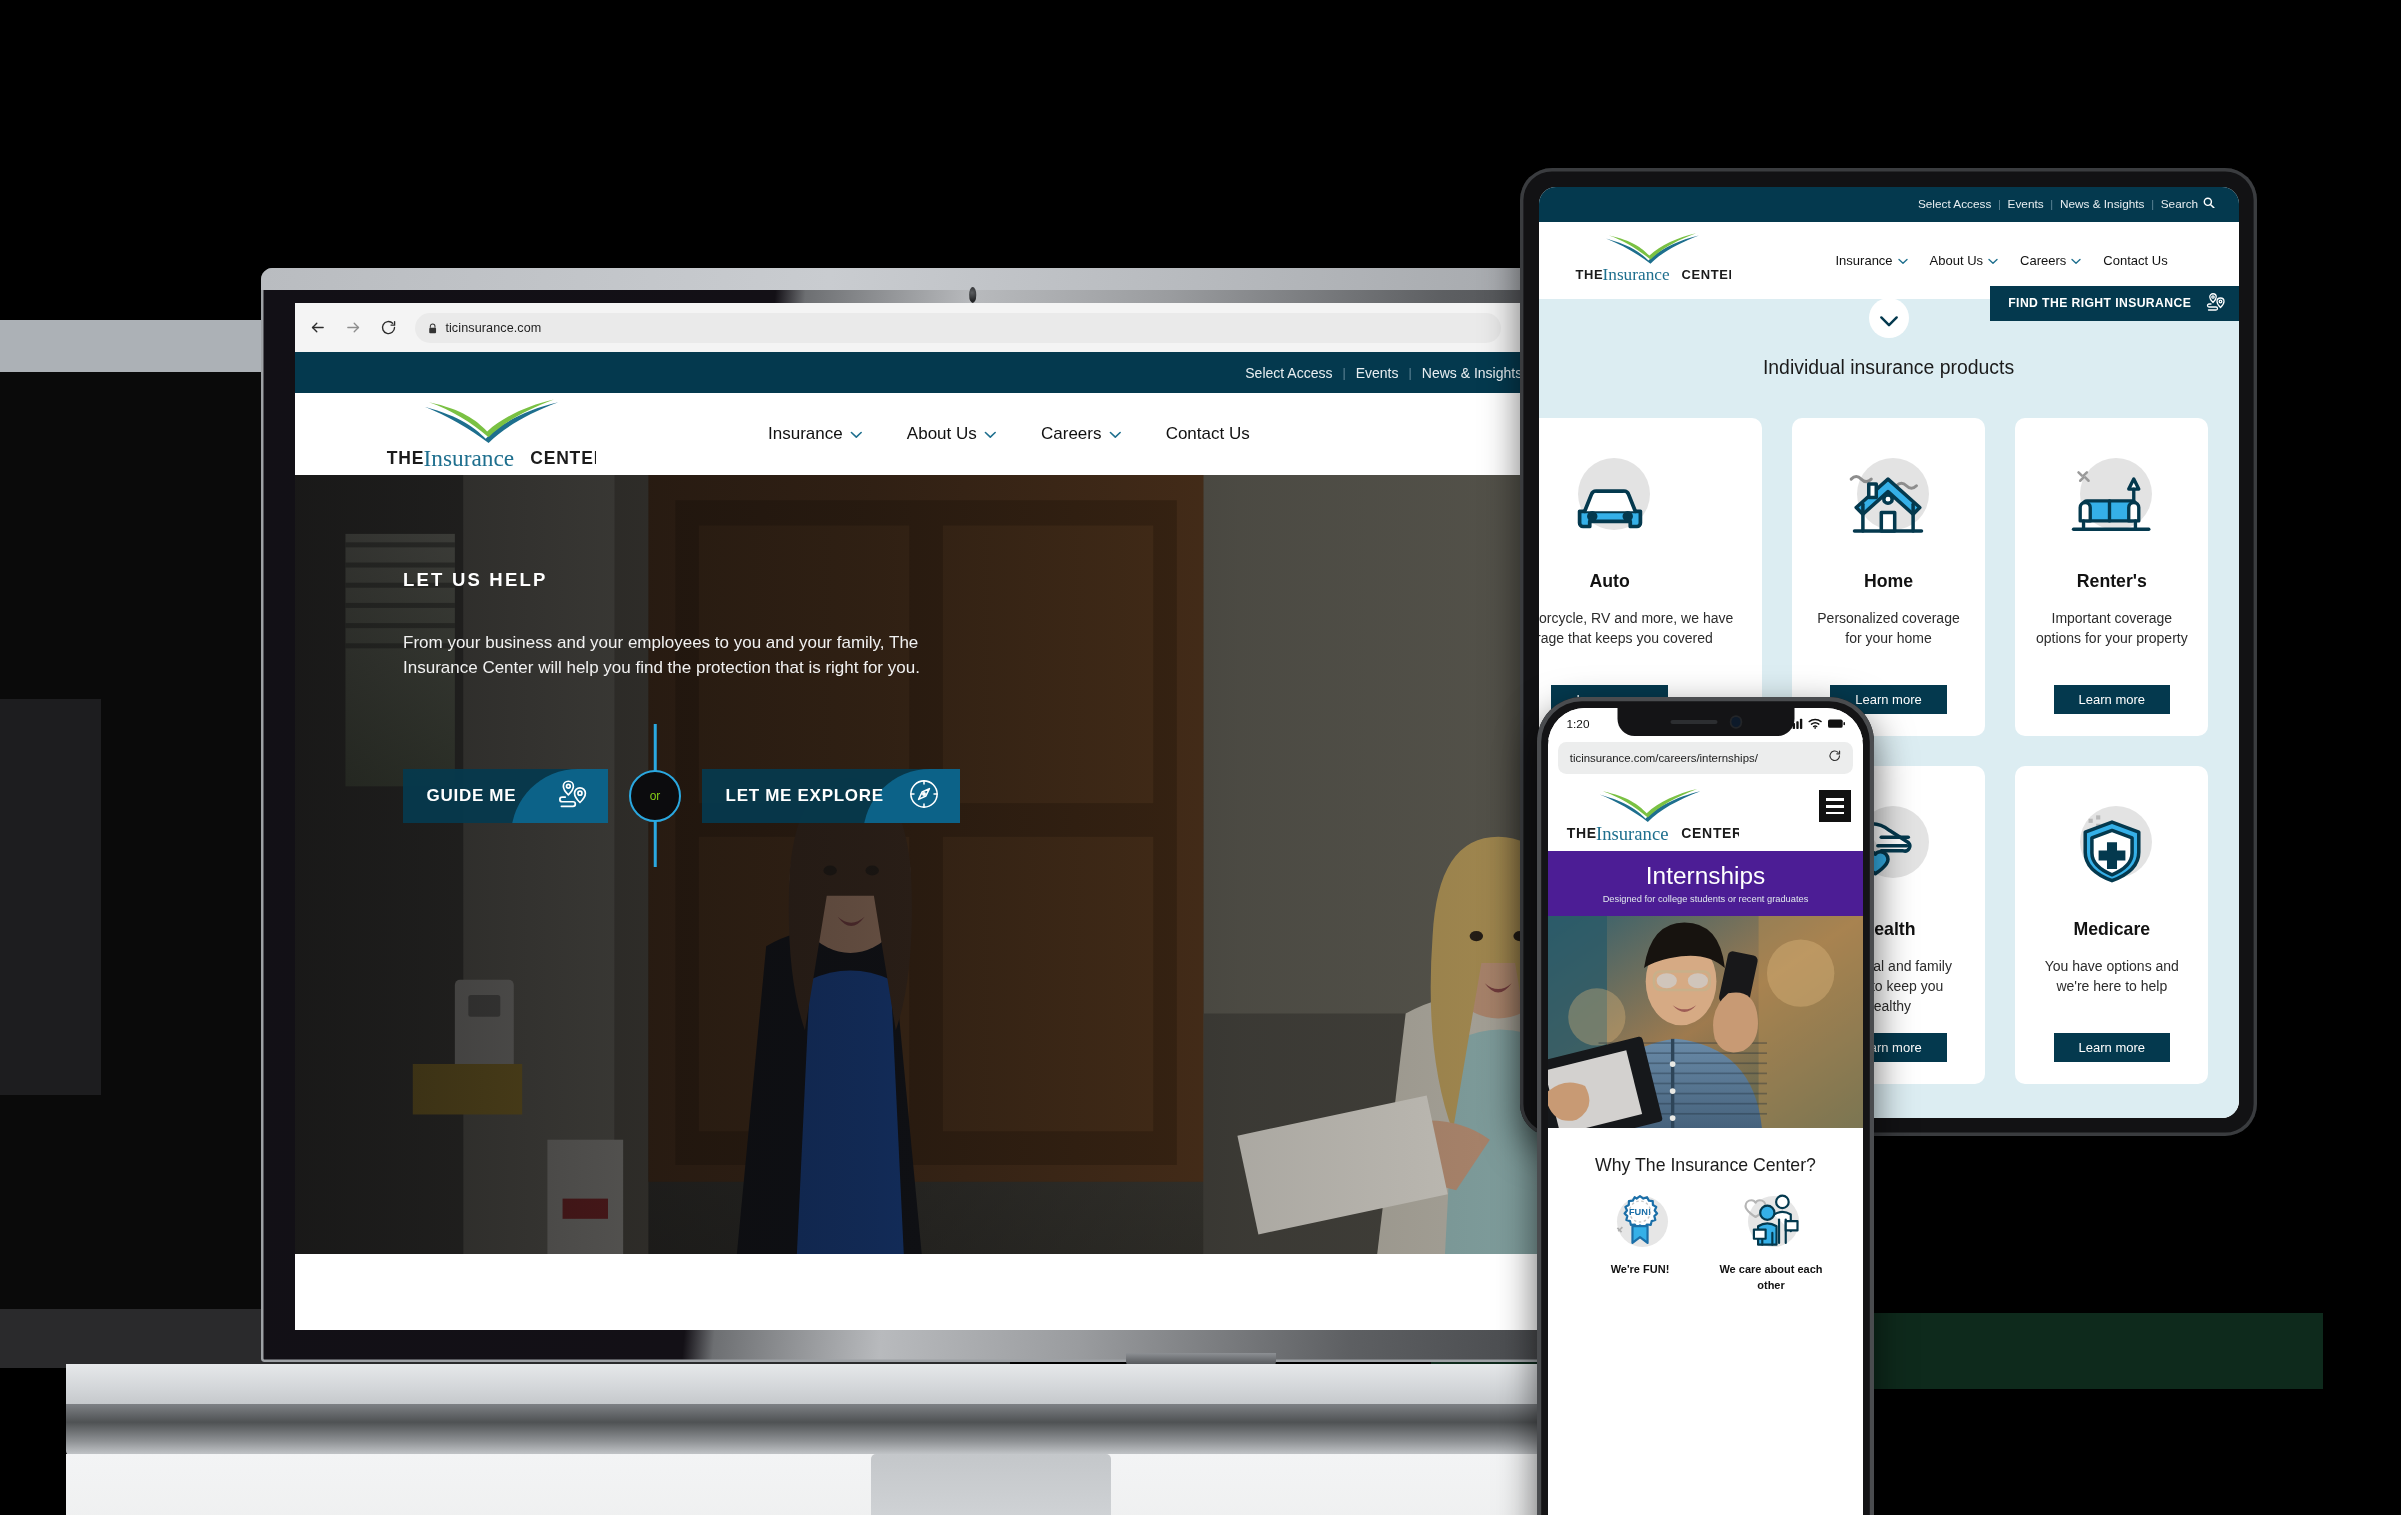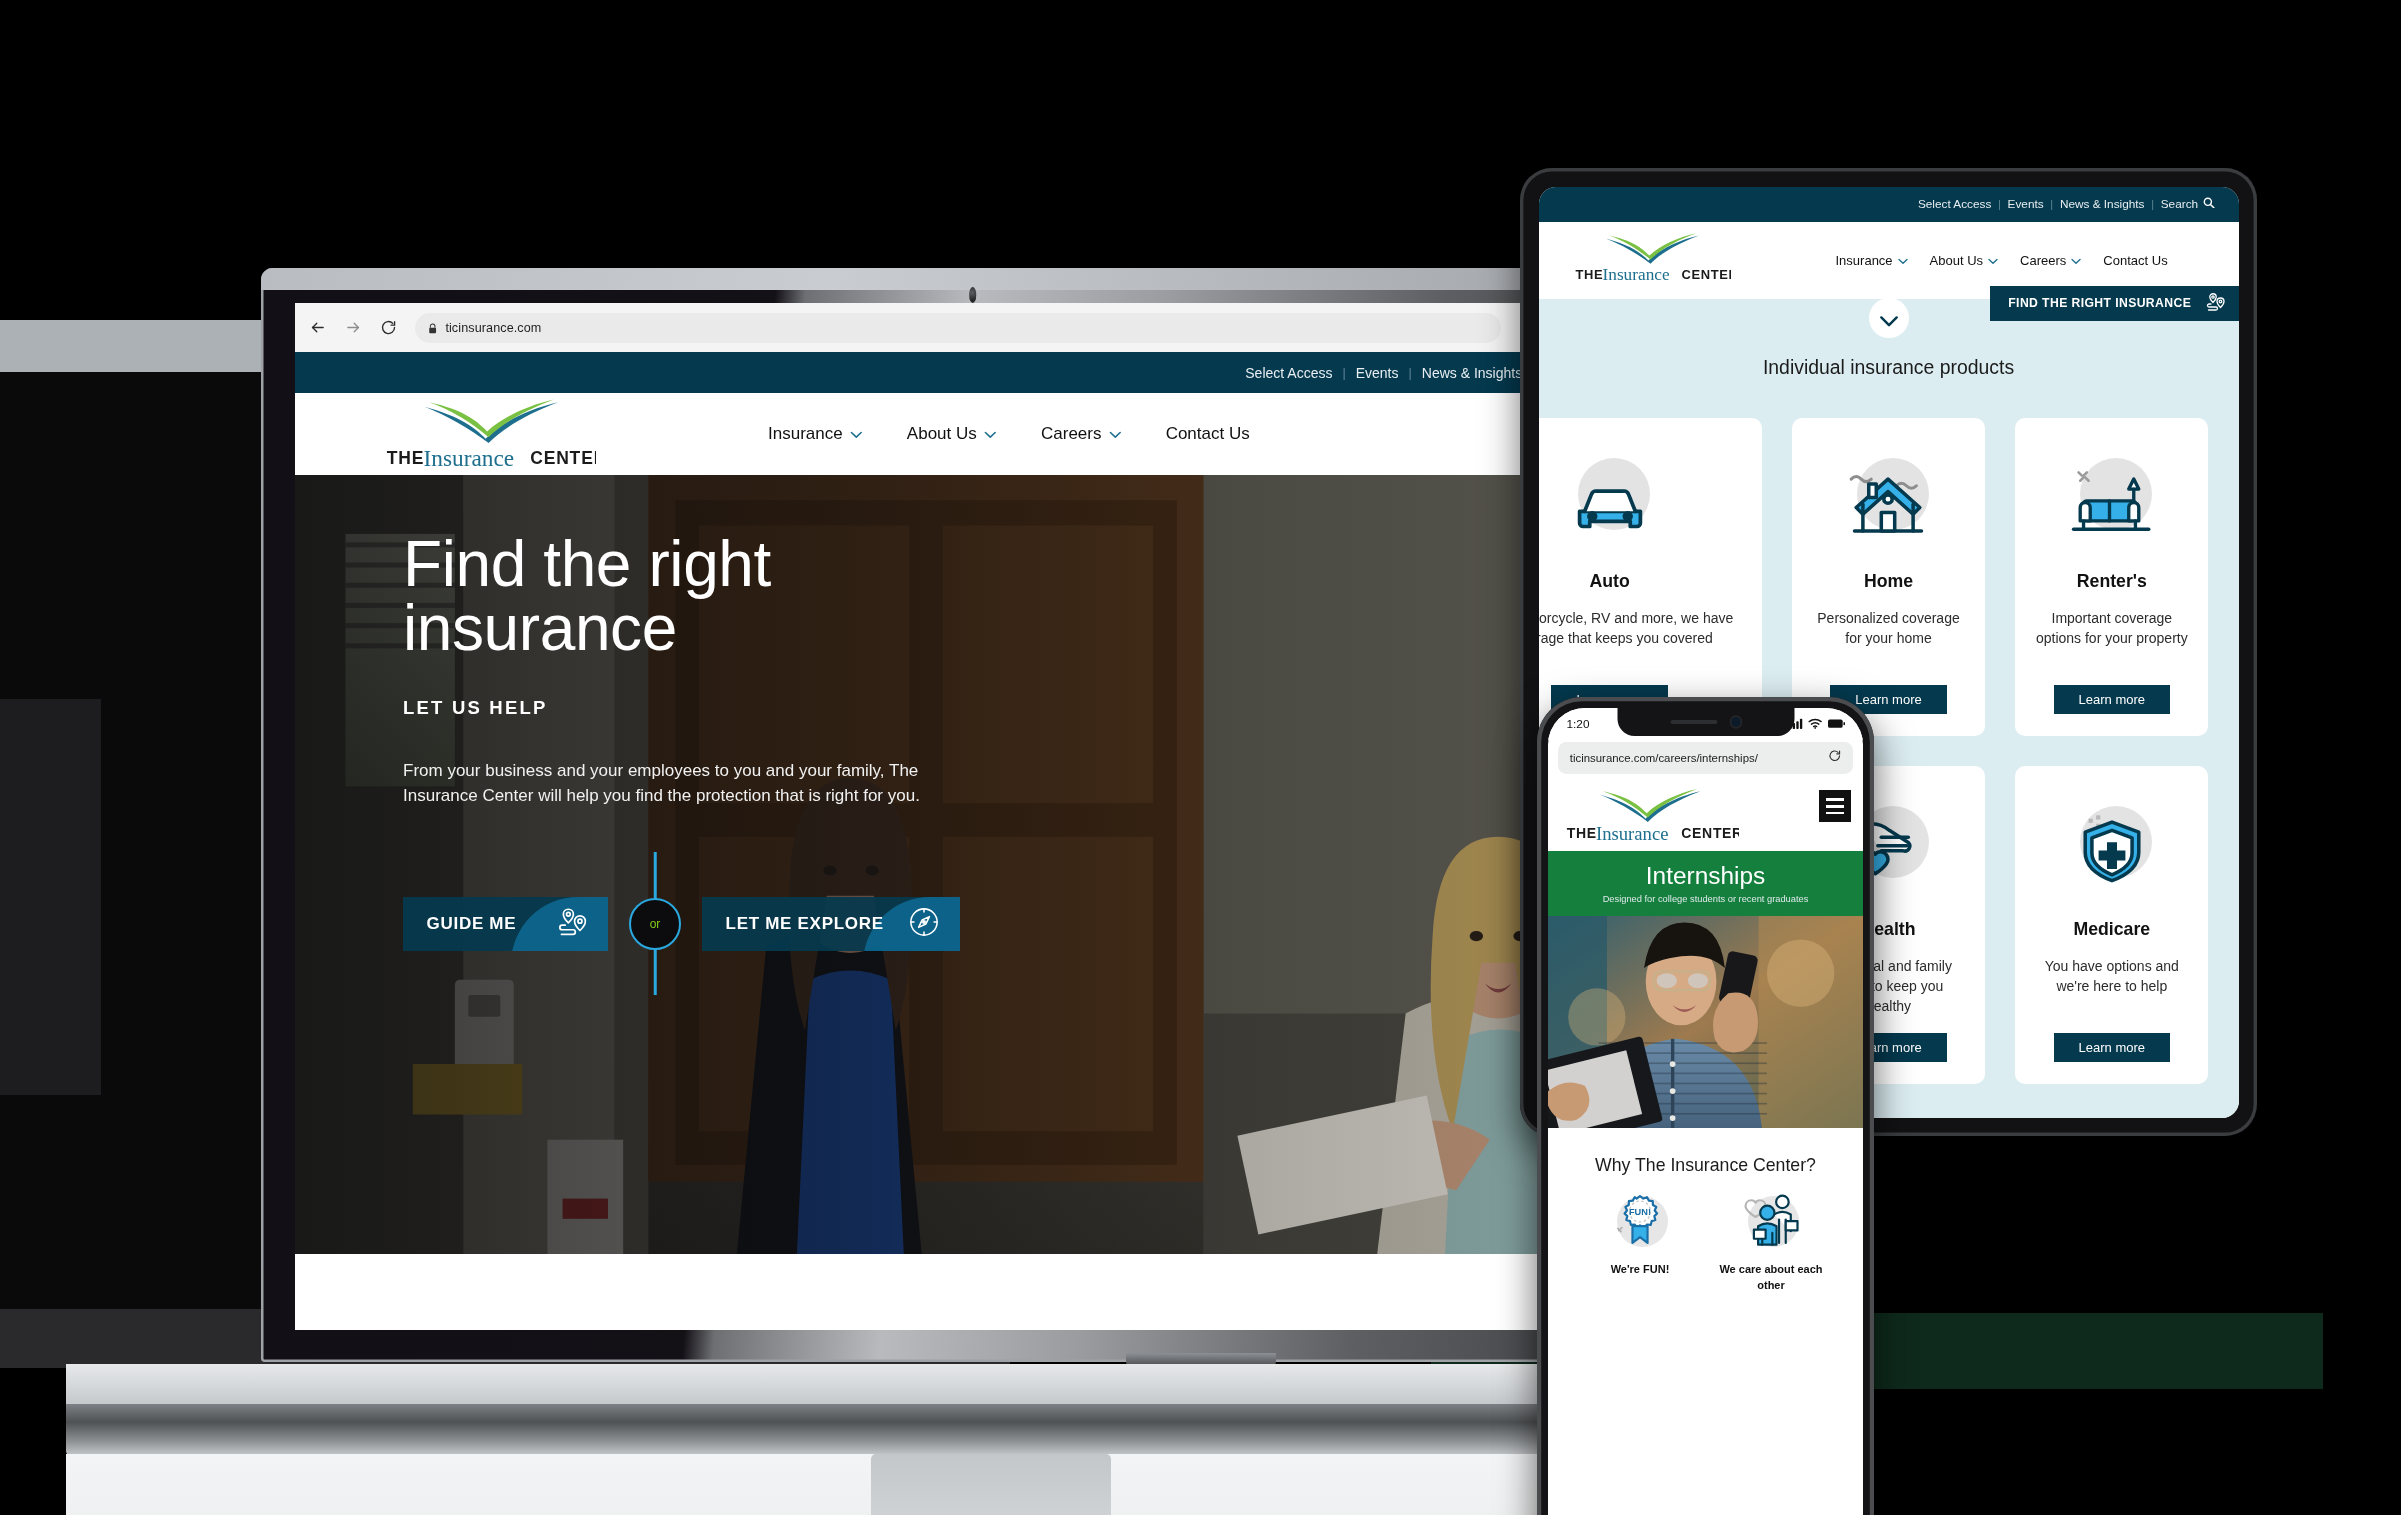--- a/index.html
+++ b/index.html
@@ -206,21 +206,21 @@
   .ph-url { font-size: 11.4px; color:#1b1b1b; }
   .ph-header { background:#fff; height: 71px; display:flex; align-items:center; padding: 0 11.8px; position:relative; }
   .ph-logo { width: 181px; }
   .ph-logo-mark { width: 116px; height: 34px; display:block; margin: 0 auto; }
   .ph-logo-word { width: 178px; height: 20px; display:block; margin: 0.8px auto 0; }
   .hamburger {
     position:absolute; right: 11.8px; top: 10px; width: 32px; height: 32px; background:#111;
     display:flex; flex-direction:column; align-items:center; justify-content:center; gap: 4.2px;
   }
   .hamburger span { display:block; width: 17.7px; height: 2.5px; background:#fff; }
-  .ph-hero { background:#15803d; padding: 11.8px 10px 11.8px; text-align:center; }
+  .ph-hero { background:#4c1d95; padding: 11.8px 10px 11.8px; text-align:center; }
   .ph-hero h2 { color:#fff; font-size: 24.4px; font-weight: 400; line-height: 1.05; }
   .ph-hero p { color:#dfe8ec; font-size: 9.3px; margin-top: 5px; }
   .ph-photo { height: 212px; position:relative; overflow:hidden; }
   .ph-why { background:#fff; padding: 27px 8.4px 18.5px; text-align:center; }
   .ph-why h3 { font-size: 17.7px; font-weight: 400; color:#1b1b1b; }
   .ph-vals { display:flex; justify-content:center; gap: 22px; margin-top: 15px; }
   .ph-val { width: 109px; display:flex; flex-direction:column; align-items:center; }
   .ph-val .vi { width: 62px; height: 62px; position:relative; display:flex; align-items:flex-start; justify-content:center; }
   .ph-val .vi .blob { position:absolute; width: 51px; height: 51px; border-radius:50%; background:#e6e6e6; right:3.4px; top:5px; }
   .ph-val .vlbl { margin-top: 8.4px; font-size: 11px; font-weight:700; color:#111; line-height: 1.5; }
@@ -425,24 +425,20 @@
           </g>
           <rect x="190" y="600" width="70" height="110" rx="6" fill="#d9d6cc"></rect>
           <rect x="206" y="618" width="38" height="26" rx="3" fill="#8e8c84"></rect>
           <rect x="300" y="790" width="90" height="190" fill="#d6d3c9"></rect>
           <rect x="318" y="860" width="54" height="24" fill="#b03030"></rect>
           <rect x="140" y="700" width="130" height="60" fill="#caa534"></rect>
         </svg>
         <div class="hero-overlay"></div>
 
         <div class="hero-inner">
-          <h1 class="hero-h1">
-            <span>Find the right</span><br>
-            <span>insurance</span>
-          </h1>
           <div class="hero-kicker">LET US HELP</div>
           <p class="hero-p">From your business and your employees to you and your family, The Insurance Center will help you find the protection that is right for you.</p>
 
           <div class="hero-ctas">
             <a href="#" class="btn-cta">
               <span class="lbl">GUIDE ME</span>
               <span class="cta-ico">
                 <svg width="34" height="34" viewBox="0 0 44 44" fill="none" stroke="#fff" stroke-width="2.2" stroke-linecap="round" stroke-linejoin="round">
                   <path d="M16 5.5c3.6 0 6.5 2.9 6.5 6.5 0 4.9-6.5 11-6.5 11s-6.5-6.1-6.5-11C9.5 8.4 12.4 5.5 16 5.5z"></path>
                   <circle cx="16" cy="12" r="2.4"></circle>

